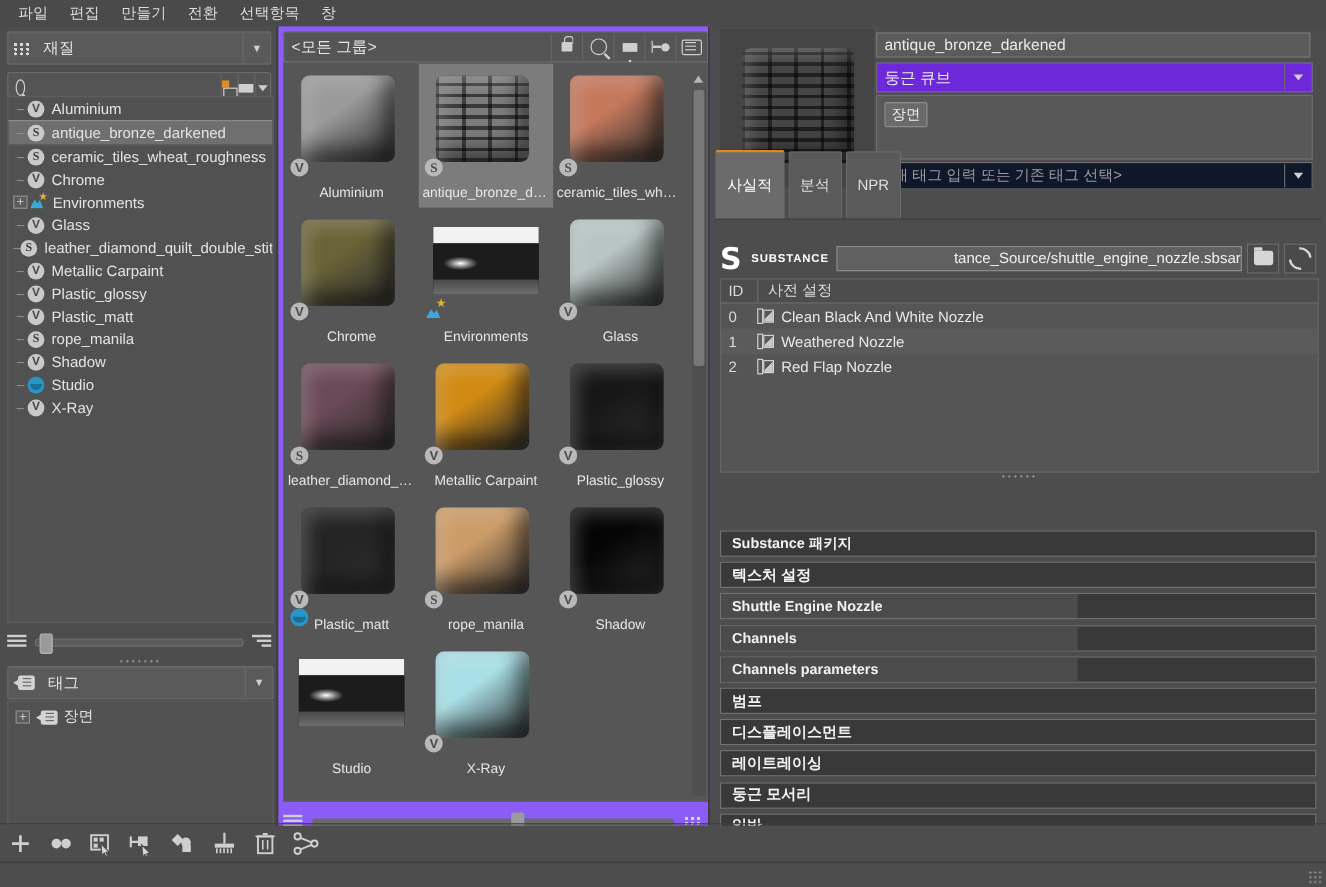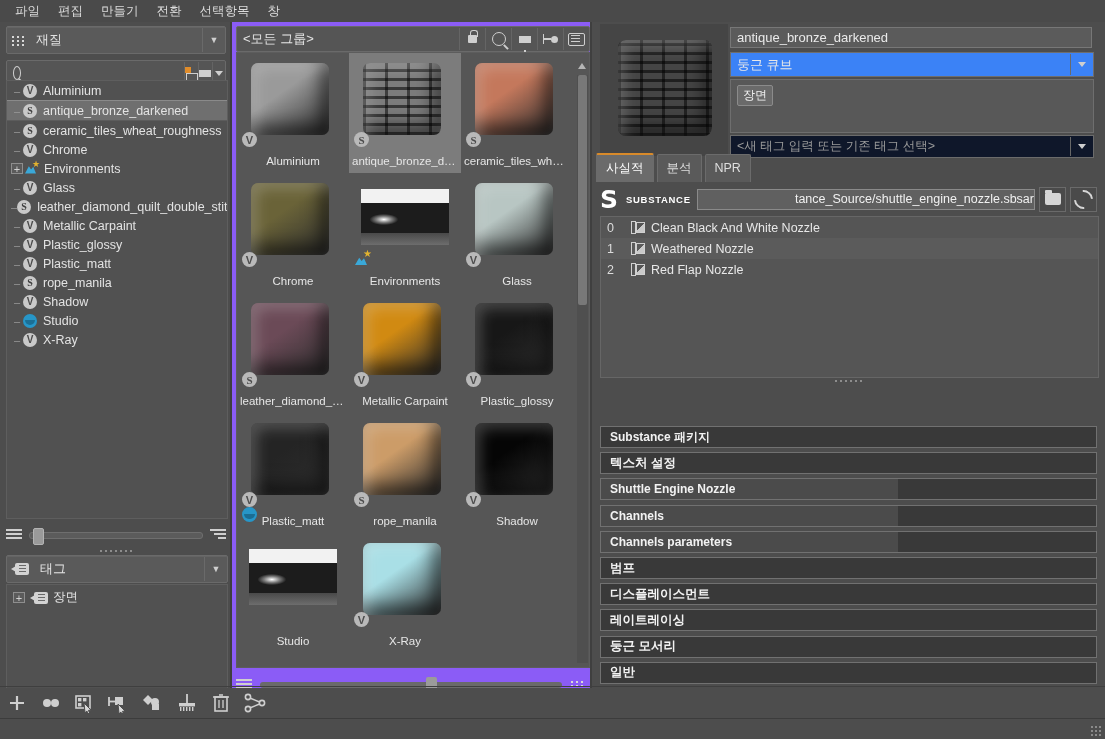--- a/index.html
+++ b/index.html
@@ -149,39 +149,39 @@
   .zknob{position:absolute;left:55%;top:-5px;width:11px;height:16px;background:#9b9b9b;border-radius:2px;}
 
   
   .right{left:592px;top:22px;width:513px;height:672px;background:#4d4d4d;}
   .prevbox{position:absolute;left:8px;top:2px;width:128px;height:132px;background:#454545;}
   .prevbox .pcube{position:absolute;left:18px;top:16px;width:94px;height:96px;border-radius:8px;}
 
   .nameinput{position:absolute;left:138px;top:5px;width:362px;height:21px;background:#5b5b5b;border:1px solid #777;
              color:#eaeaea;font-size:13px;padding:0 6px;box-sizing:border-box;outline:none;
              font-family:"Liberation Sans",sans-serif;}
-  .shapesel{position:absolute;left:138px;top:30px;width:362px;height:23px;background:#3b82f6;border:1px solid #6e6e6e;
+  .shapesel{position:absolute;left:138px;top:30px;width:362px;height:23px;background:#6d28d9;border:1px solid #6e6e6e;
             display:flex;align-items:center;}
   .shapesel .t{flex:1;padding-left:6px;font-size:13px;color:#e8e8e8;}
   .shapesel .a{width:22px;height:21px;border-left:1px solid #6a6a6a;display:flex;align-items:center;justify-content:center;}
   .tagarea{position:absolute;left:138px;top:57px;width:362px;height:52px;background:#585858;border:1px solid #6e6e6e;}
   .tagchip{display:inline-block;margin:5px 0 0 6px;padding:1px 5px;background:#6a6a6a;border:1px solid #8b8b8b;
            font-size:12px;color:#f0f0f0;border-radius:2px;}
   .taginput{position:absolute;left:138px;top:113px;width:362px;height:21px;background:#0f172a;border:1px solid #6b6b6b;
             display:flex;align-items:center;}
   .taginput .ph{flex:1;padding-left:6px;font-size:12.5px;color:#9b9b9b;}
   .taginput .a{width:22px;height:19px;border-left:1px solid #676767;display:flex;align-items:center;justify-content:center;}
 
   .tabs{position:absolute;left:4px;top:140px;width:505px;height:20px;border-bottom:1px solid #3d3d3d;display:flex;
         align-items:flex-end;}
-  .tab{height:19px;line-height:18px;padding:4px 9px;font-size:12.5px;background:#5a5a5a;border:1px solid #6b6b6b;
+  .tab{height:19px;line-height:18px;padding:18px 9px;font-size:12.5px;background:#5a5a5a;border:1px solid #6b6b6b;
        border-bottom:0;color:#dedede;margin-right:3px;border-radius:2px 2px 0 0;}
   .tab.active{background:#6b6b6b;border-top:2px solid #d88a2a;color:#fff;}
 
-  .rbody{position:absolute;left:4px;top:160px;width:505px;height:512px;background:#4d4d4d;}
+  .rbody{position:absolute;left:4px;top:176px;width:505px;height:512px;background:#4d4d4d;}
 
   .subrow{position:absolute;left:4px;top:4px;width:497px;height:26px;display:flex;align-items:center;}
   .slogo{width:24px;height:24px;flex:0 0 auto;position:relative;}
   .slogo:before{content:"S";position:absolute;left:0;top:-2px;font-size:25px;font-weight:bold;color:#fff;
                 font-family:"DejaVu Sans",sans-serif;}
   .sword{font-size:9.5px;font-weight:bold;letter-spacing:.7px;color:#fff;margin:0 6px 0 2px;white-space:nowrap;}
   .pathfield{flex:1;height:21px;background:#606060;border:1px solid #8a8a8a;color:#f0f0f0;font-size:12.5px;
              display:flex;align-items:center;padding-left:5px;overflow:hidden;white-space:nowrap;
              direction:rtl;text-align:left;box-sizing:border-box;}
   .iconbtn{width:25px;height:23px;background:#4a4a4a;border:1px solid #6a6a6a;margin-left:4px;display:flex;
@@ -567,20 +567,24 @@
         <div class="pathfield">tance_Source/shuttle_engine_nozzle.sbsar</div>
         <div class="iconbtn">
             <span class="folder"></span>
           </div>
         <div class="iconbtn">
             <span class="refresh"></span>
           </div>
       </div>
 
       <div class="presettable">
+        <div class="ptheader">
+          <div class="c1">ID</div>
+          <div class="c2">사전 설정</div>
+        </div>
         <div id="preset-rows">
             <div class="ptrow">
               <div class="c1">0</div>
               <div class="c2">
                 <span class="presetico"></span>
                 <span>Clean Black And White Nozzle</span>
               </div>
             </div>
             <div class="ptrow alt">
               <div class="c1">1</div>

